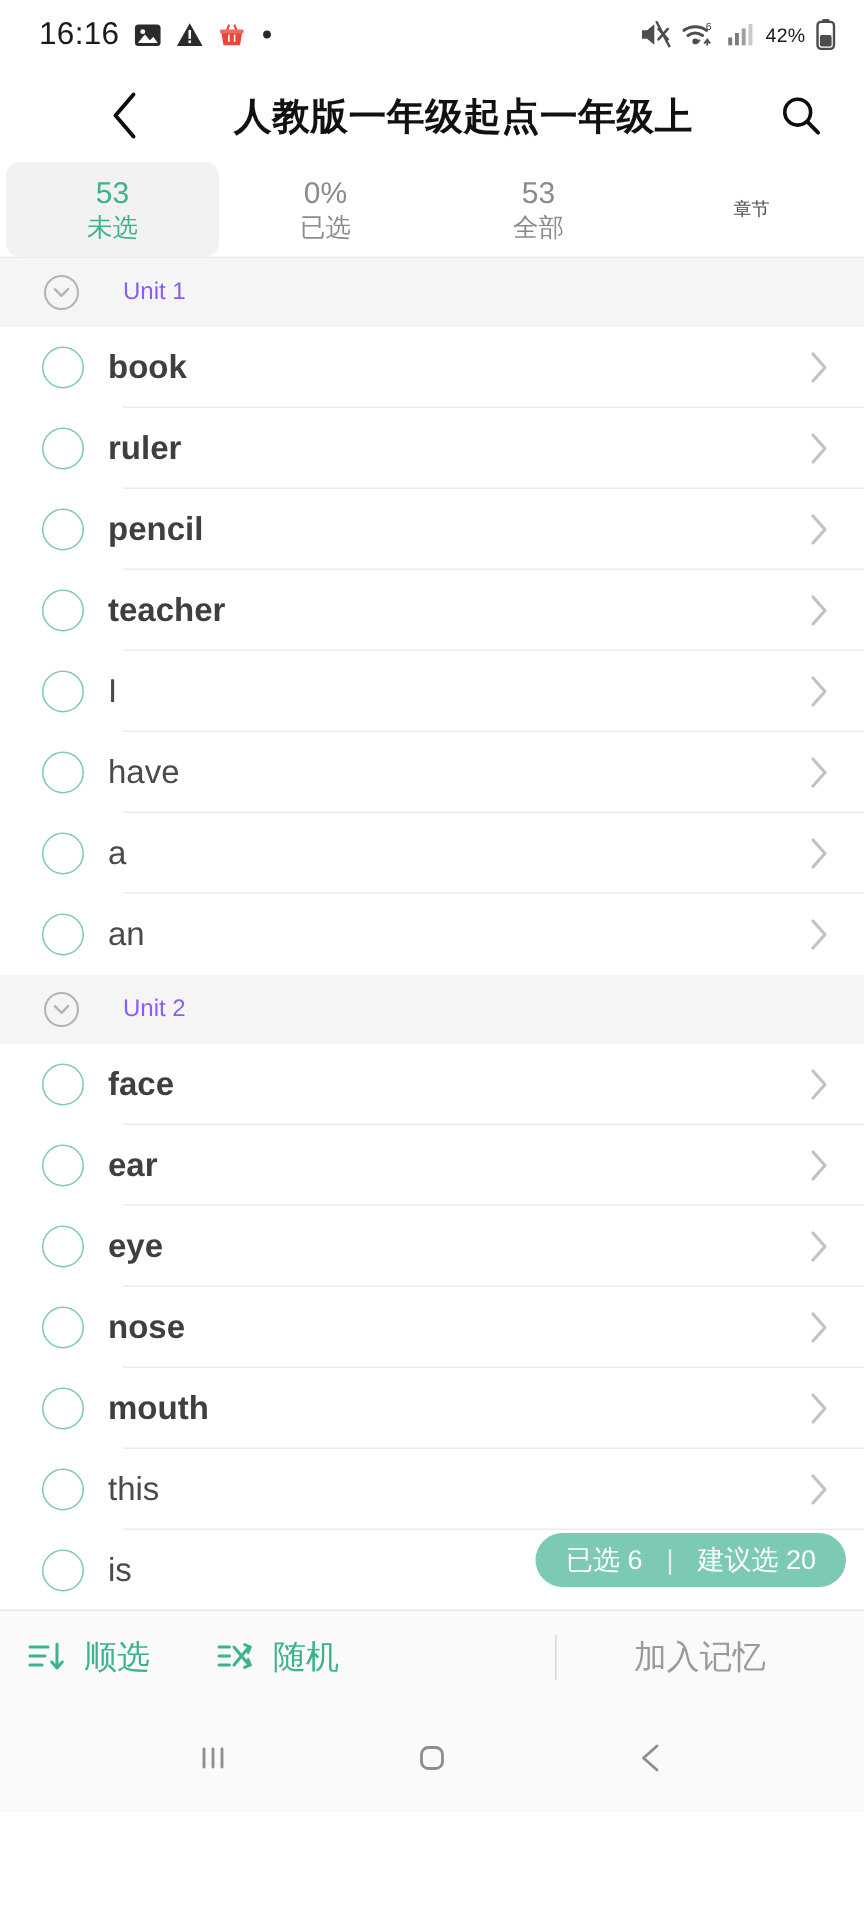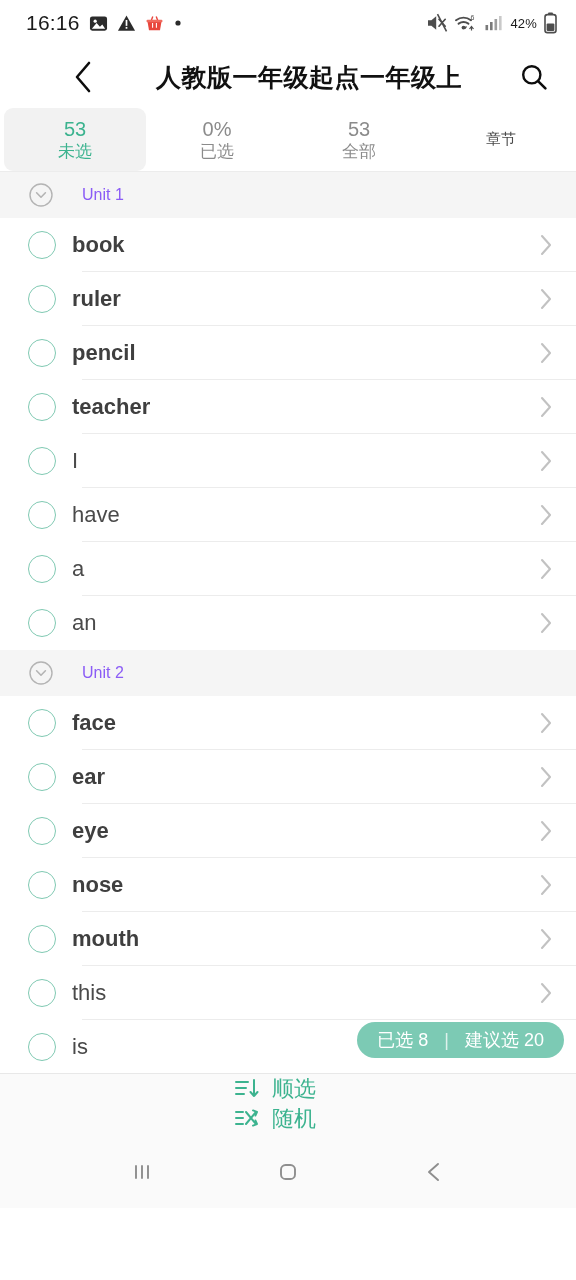--- a/index.html
+++ b/index.html
@@ -44,21 +44,21 @@
   }
   .tab {
     flex: 1; display: flex; flex-direction: column;
     align-items: center; justify-content: center; gap: 1px;
     border-radius: 9px;
   }
   .tab.active { background: #f2f2f2; }
   .tab-num { font-size: 20px; color: #8b8b8b; line-height: 1.15; }
   .tab-lbl { font-size: 17px; color: #8b8b8b; line-height: 1.15; }
   .tab.active .tab-num, .tab.active .tab-lbl { color: #3cb38f; }
-  .tab-single { font-size: 15px; color: #4a4a4a; }
+  .tab-single { font-size: 12px; color: #4a4a4a; }
 
   
   .list { position: absolute; top: 172px; left: 0; right: 0; bottom: 135px; overflow: hidden; background:#fff;}
   .unit-head {
     height: 46px; display: flex; align-items: center;
     background: #f5f5f5; padding-left: 28px; gap: 28px;
   }
   .unit-label { font-size: 16px; color: #8b5cf6; }
   .row {
     height: 54px; display: flex; align-items: center;
@@ -81,21 +81,21 @@
     background: #7ccab4; color: #fff; border-radius: 22px;
     height: 36px; display: flex; align-items: center;
     padding: 0 20px; gap: 16px; font-size: 18px; z-index: 5;
   }
   .badge .sep { opacity: .75; }
 
   
   .toolbar {
     position: absolute; left: 0; right: 0; bottom: 72px; height: 63px;
     background: #fafafa; border-top: 1px solid #e8e8e8;
-    display: flex; align-items: center; padding-left: 18px; flex-direction: column;
+    display: flex; align-items: center; padding-left: 18px;
   }
   .tool { display: flex; align-items: center; gap: 10px; margin-right: 44px; }
   .tool-lbl { font-size: 22px; color: #3cb38f; }
   .vdiv { width: 1px; height: 30px; background: #d8d8d8; margin-left: 100px; }
   .tool-right { flex: 1; text-align: center; font-size: 22px; color: #9a9a9a; padding-right: 14px;}
 
   
   .navbar {
     position: absolute; left: 0; right: 0; bottom: 0; height: 72px;
     background: #fafafa; display: flex; align-items: center;
@@ -376,21 +376,21 @@
       <span class="divider"></span>
     </div>
     <div class="row">
       <span class="circle"></span>
       <span class="word">is</span>
       <span class="divider"></span>
     </div>
   </div>
 
   <div class="badge">
-    <span>已选 8</span>
+    <span>已选 6</span>
     <span class="sep">|</span>
     <span>建议选 20</span>
   </div>
 
   <div class="toolbar">
     <div class="tool">
       <span class="ic">
         <svg width="28" height="26" viewBox="0 0 28 26">
           <path d="M2 6 H14 M2 12 H12 M2 18 H10" stroke="#3cb38f" stroke-width="2" stroke-linecap="round"></path>
           <path d="M20 4 V20 M16.5 16 L20 20 L23.5 16" stroke="#3cb38f" stroke-width="2" fill="none" stroke-linecap="round" stroke-linejoin="round"></path>

